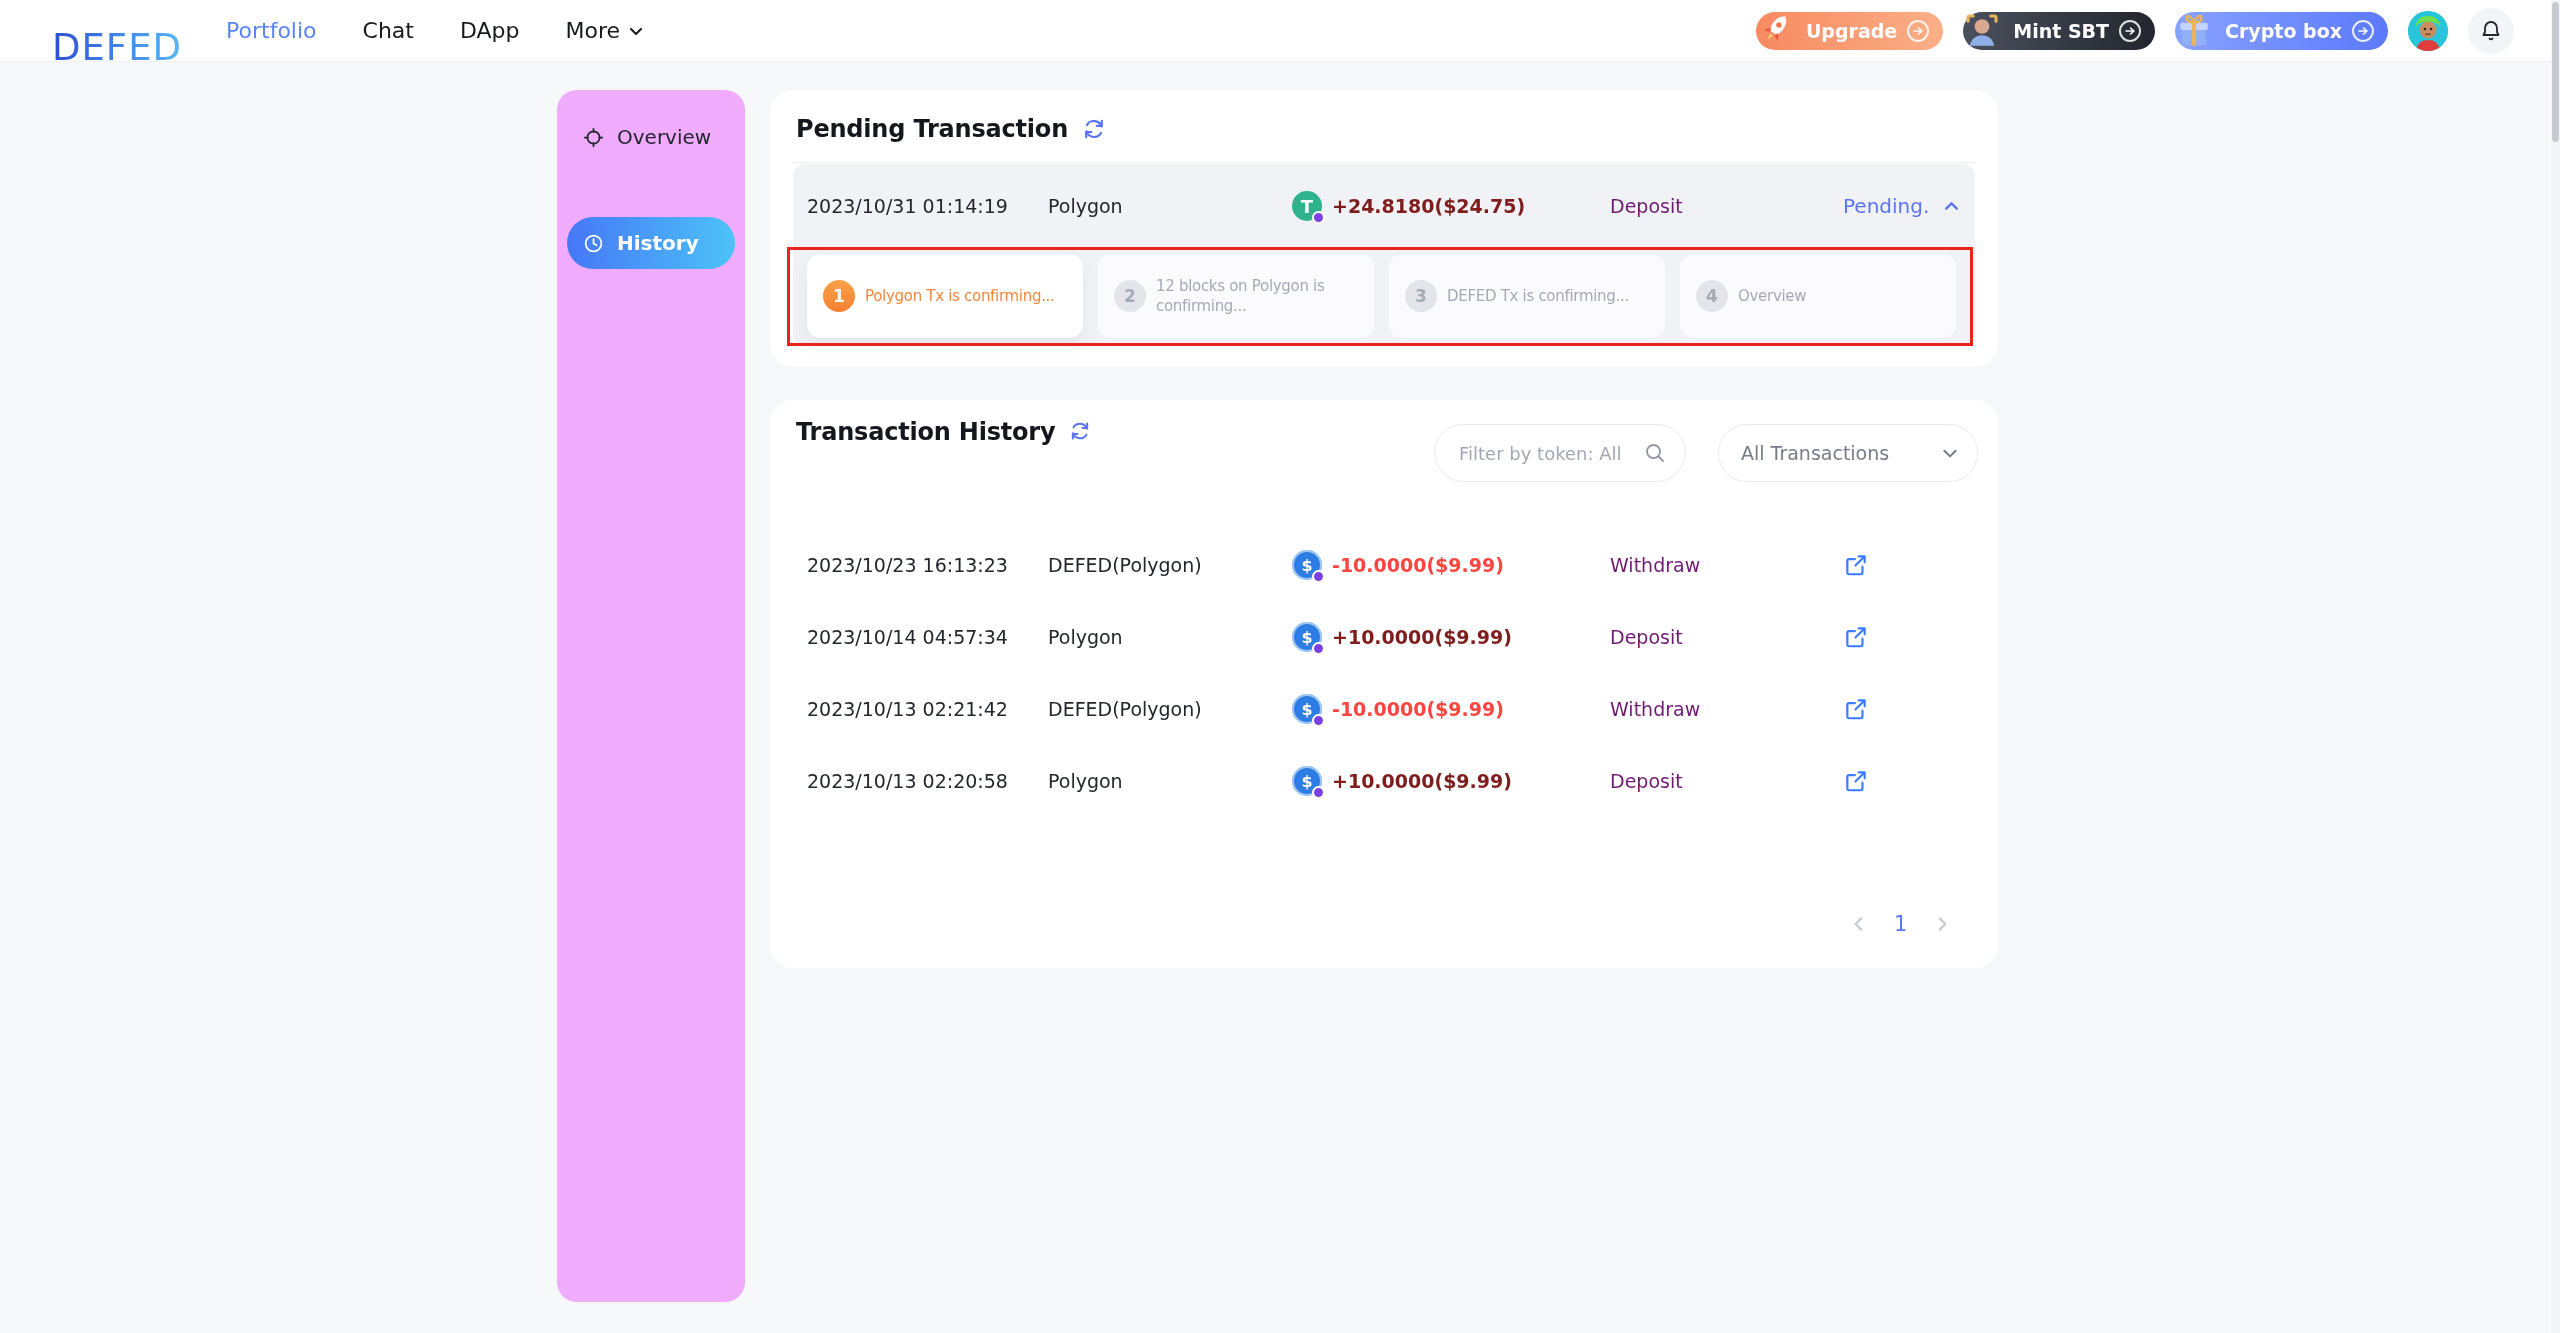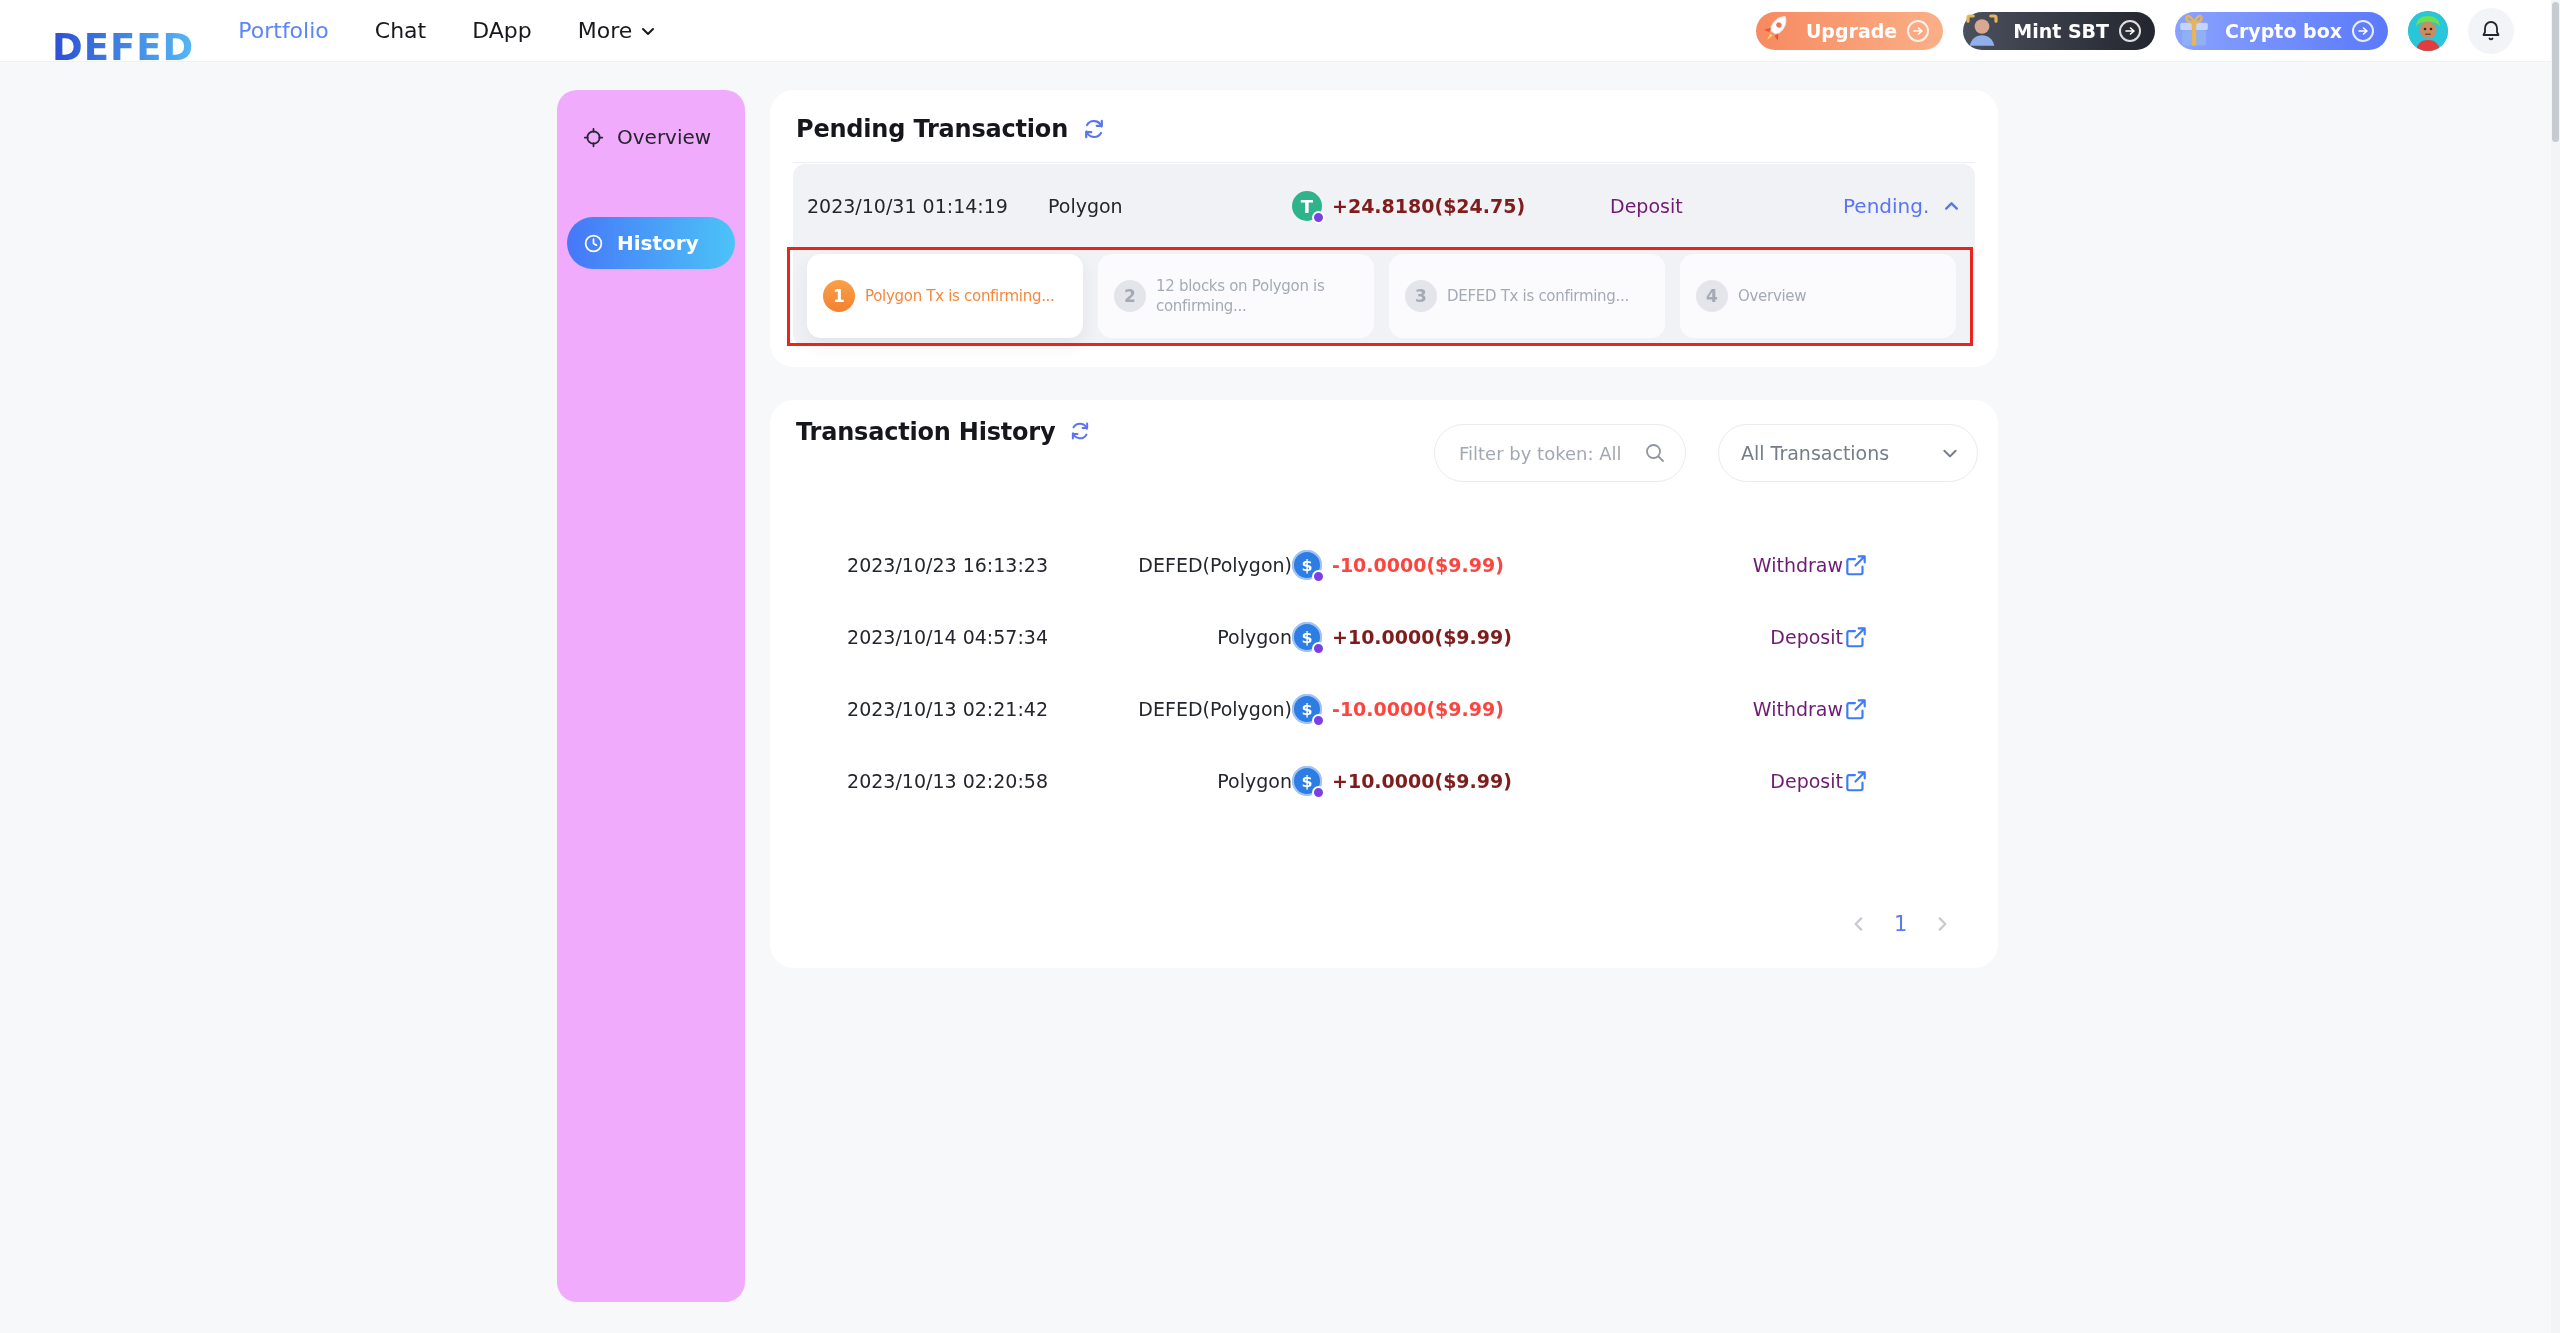--- a/index.html
+++ b/index.html
@@ -12,21 +12,21 @@
     position:relative;
   }
 
   
   .topbar{
     position:absolute; left:0; top:0; width:2560px; height:62px;
     background:#ffffff; border-bottom:1px solid #f0f1f4;
     display:flex; align-items:center; padding:0 46px 0 52px; z-index:20;
   }
   .logo{
-    font-size:37px; font-weight:700; letter-spacing:1px;
+    font-size:37px; font-weight:400; letter-spacing:1px;
     background:linear-gradient(90deg,#2d4fd2,#56b8f5);
     -webkit-background-clip:text; background-clip:text; color:transparent;
     margin-right:44px; cursor:pointer;margin-top:33px;
   }
   .nav-links{ display:flex; align-items:center; gap:46px; }
   .nav-link{ font-size:22px; font-weight:500; color:#17191d; cursor:pointer; display:flex; align-items:center; gap:8px; }
   .nav-link.active{ color:#5b86f7; }
   .top-actions{ margin-left:auto; display:flex; align-items:center; gap:20px; }
   .pill{
     position:relative; height:38px; border-radius:19px; display:flex; align-items:center;
@@ -130,21 +130,21 @@
   .filter-input input::placeholder{ color:#a2a8b3; }
   .dropdown{
     position:absolute; top:24px; right:20px; width:260px; height:58px;
     border:1px solid #e9ebf0; border-radius:29px; background:#fff;
     display:flex; align-items:center; justify-content:space-between;
     padding:0 18px 0 22px; cursor:pointer;
   }
   .dropdown-value{ font-size:19px; font-weight:500; color:#757d8a; }
 
   .history-table{ margin-top:95px; padding:0 0 0 37px; }
-  .history-row{ height:72px;text-align:right; }
+  .history-row{ height:72px; }
   .link-btn{ width:26px; height:26px; cursor:pointer; display:flex; }
 
   .pagination{
     position:absolute; left:1080px; bottom:32px; display:flex; align-items:center; gap:26px;
   }
   .page-chev{ width:18px; height:18px; cursor:pointer; display:flex; }
   .page-num{ font-size:21px; font-weight:500; color:#5b79f2; cursor:pointer; }
 
   
   .scrollbar-track{ position:absolute; right:0; top:0; width:9px; height:1333px; background:#f3f4f6; z-index:30; }

